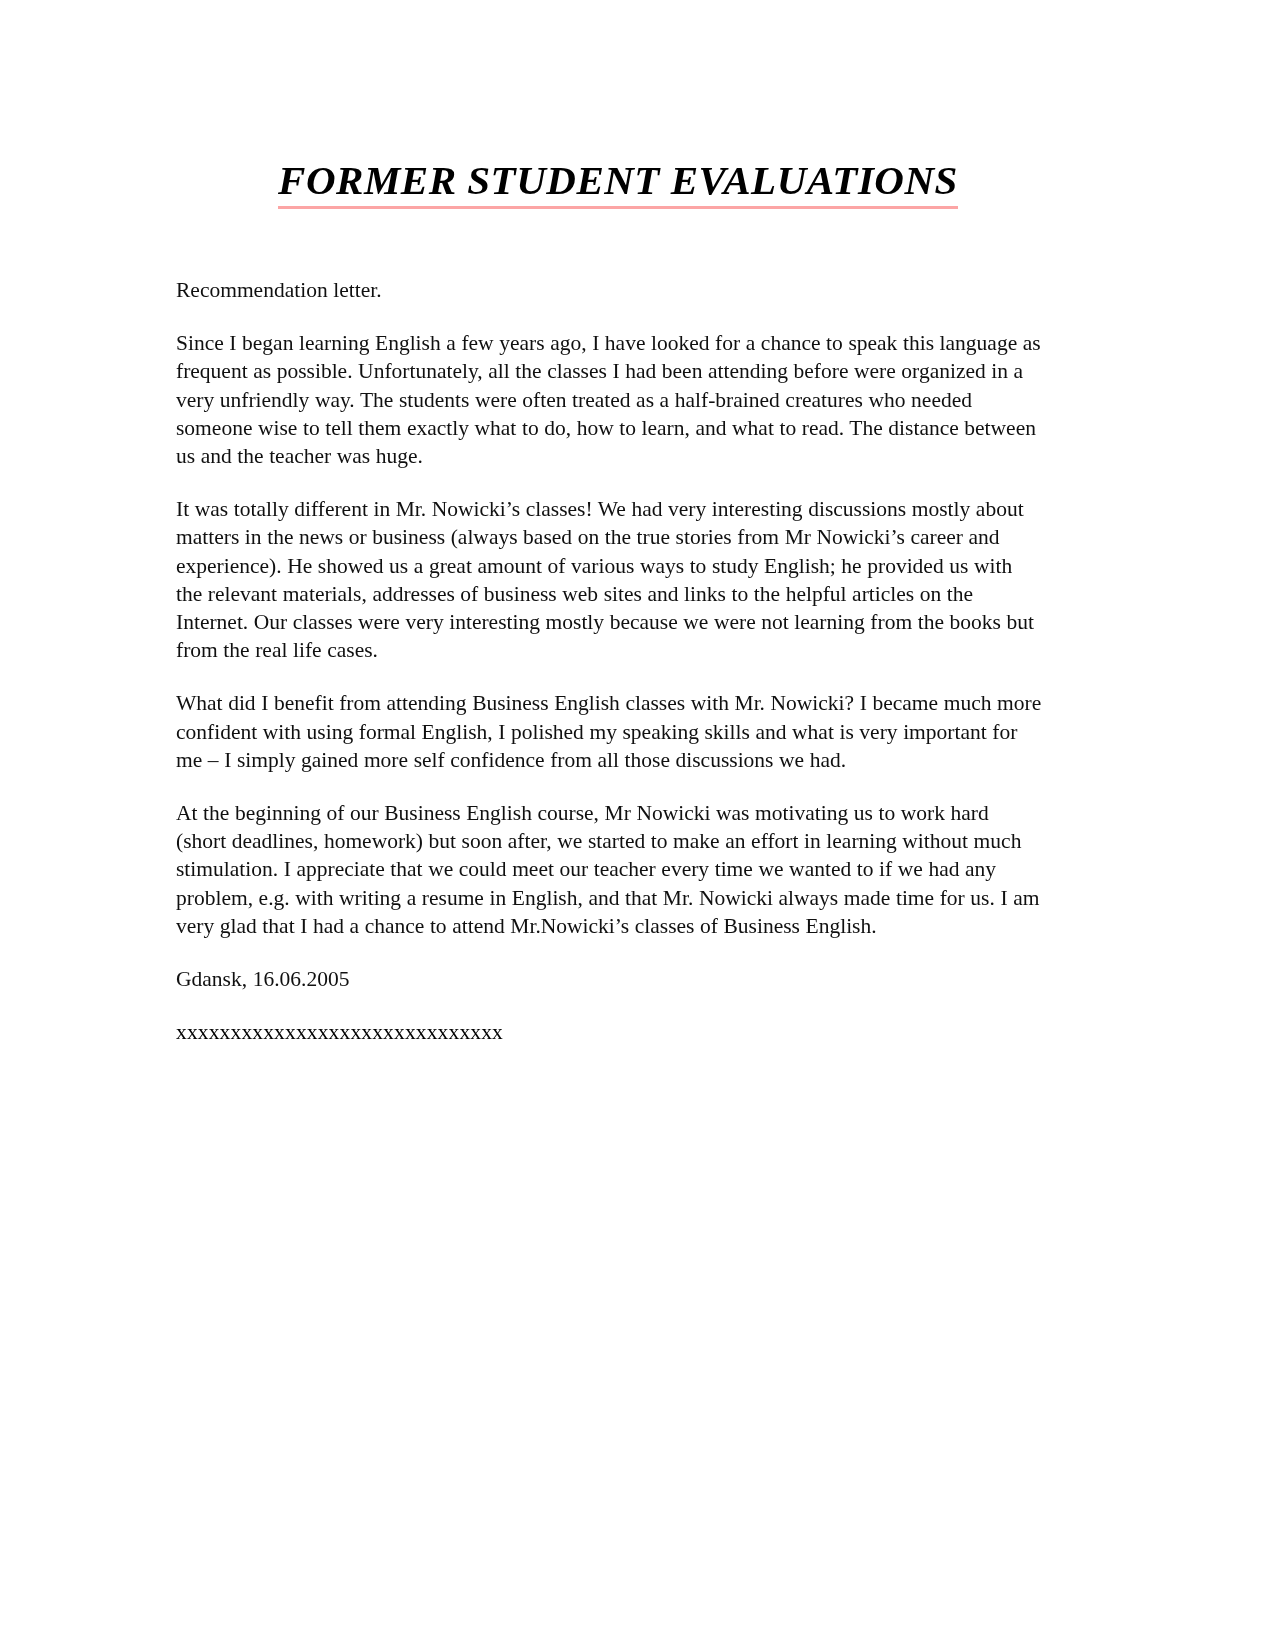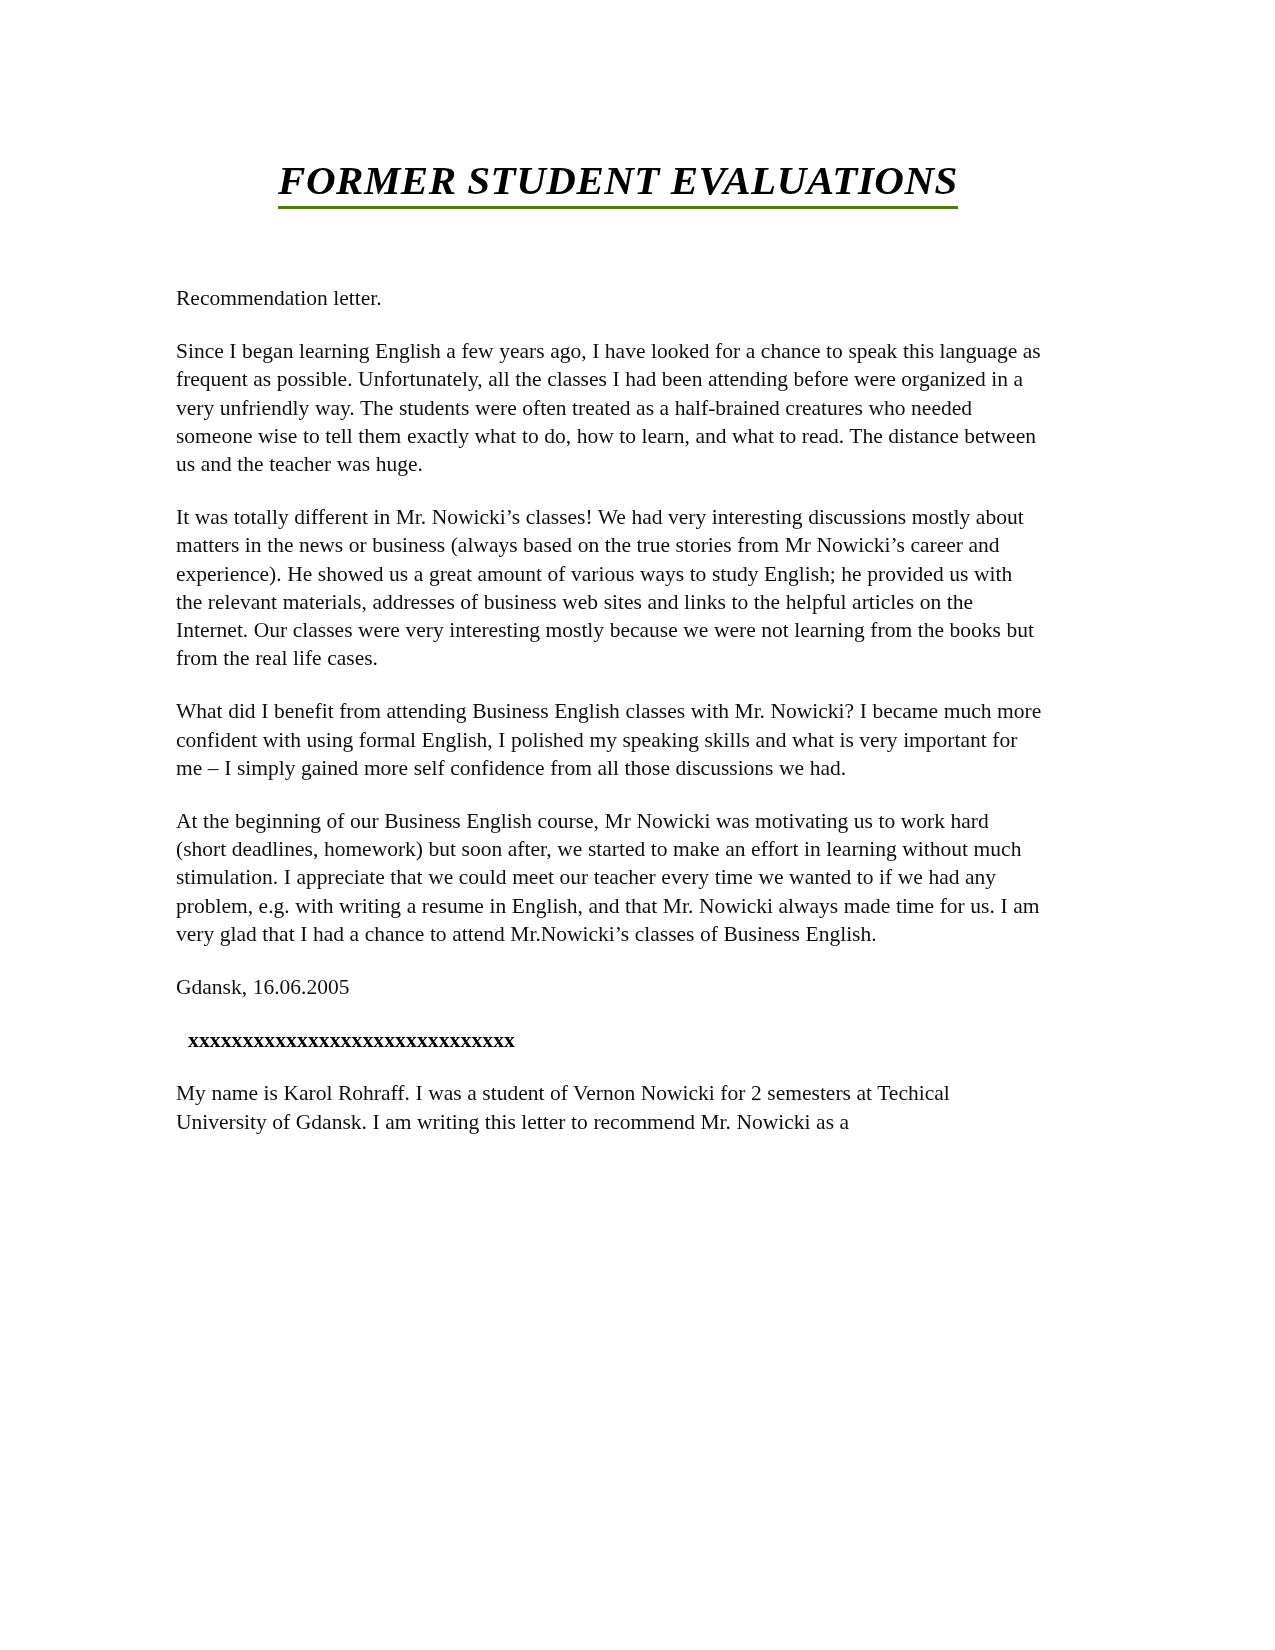--- a/index.html
+++ b/index.html
@@ -26,45 +26,44 @@
     font-family: "Liberation Serif", "DejaVu Serif", serif;
     font-size: 41px;
     font-weight: bold;
     font-style: italic;
     letter-spacing: 0.5px;
     line-height: 1.12;
     white-space: nowrap;
   }
   .doc-title .title-underline {
     display: inline-block;
-    border-bottom: 3px solid #4d7c0f;
+    border-bottom: 3px solid #fca5a5;
     padding-bottom: 2px;
     margin-left: 20px;
   }
   .body-block {
     position: absolute;
     left: 176px;
     top: 268px;
     width: 866px;
   }
   .para {
     font-size: 21.5px;
     line-height: 28.2px;
-    margin: 16px 0 25px 0;
+    margin: 8px 0 25px 0;
     text-align: left;
     color: #101010;
     word-spacing: 0.2px;
   }
   .para:last-child { margin-bottom: 0; }
   .xline {
     font-size: 21.5px;
     line-height: 28.2px;
-    margin: 0 0 25px 12px;
+    margin: 0 0 25px 0;
     letter-spacing: 0.15px;
-    font-weight: bold;
   }
 </style>
 </head>
 <body>
 
 <div class="page">
 
   <h1 class="doc-title"><span class="title-underline">FORMER STUDENT EVALUATIONS</span></h1>
 
   <div class="body-block">
@@ -79,17 +78,16 @@
     <p class="para">What did I benefit from attending Business English classes with Mr. Nowicki? I became much more confident with using formal English, I polished my speaking skills and what is very important for me – I simply gained more self confidence from all those discussions we had.</p>
 
     <p class="para">At the beginning of our Business English course, Mr Nowicki was motivating us to work hard (short deadlines, homework) but soon after, we started to make an effort in learning without much stimulation. I appreciate that we could meet our teacher every time we wanted to if we had any problem, e.g. with writing a resume in English, and that Mr. Nowicki always made time for us.  I am very glad that I had a chance to attend Mr.Nowicki’s classes of Business English.</p>
 
     <p class="para">Gdansk, 16.06.2005</p>
 
 
     <p class="xline">xxxxxxxxxxxxxxxxxxxxxxxxxxxxxx</p>
 
 
-    <p class="para">My name is Karol Rohraff. I was a student of Vernon Nowicki for 2 semesters at Techical University of Gdansk. I am writing this letter to recommend Mr. Nowicki as a</p>
 
   </div>
 
 </div>
 
 </body></html>

